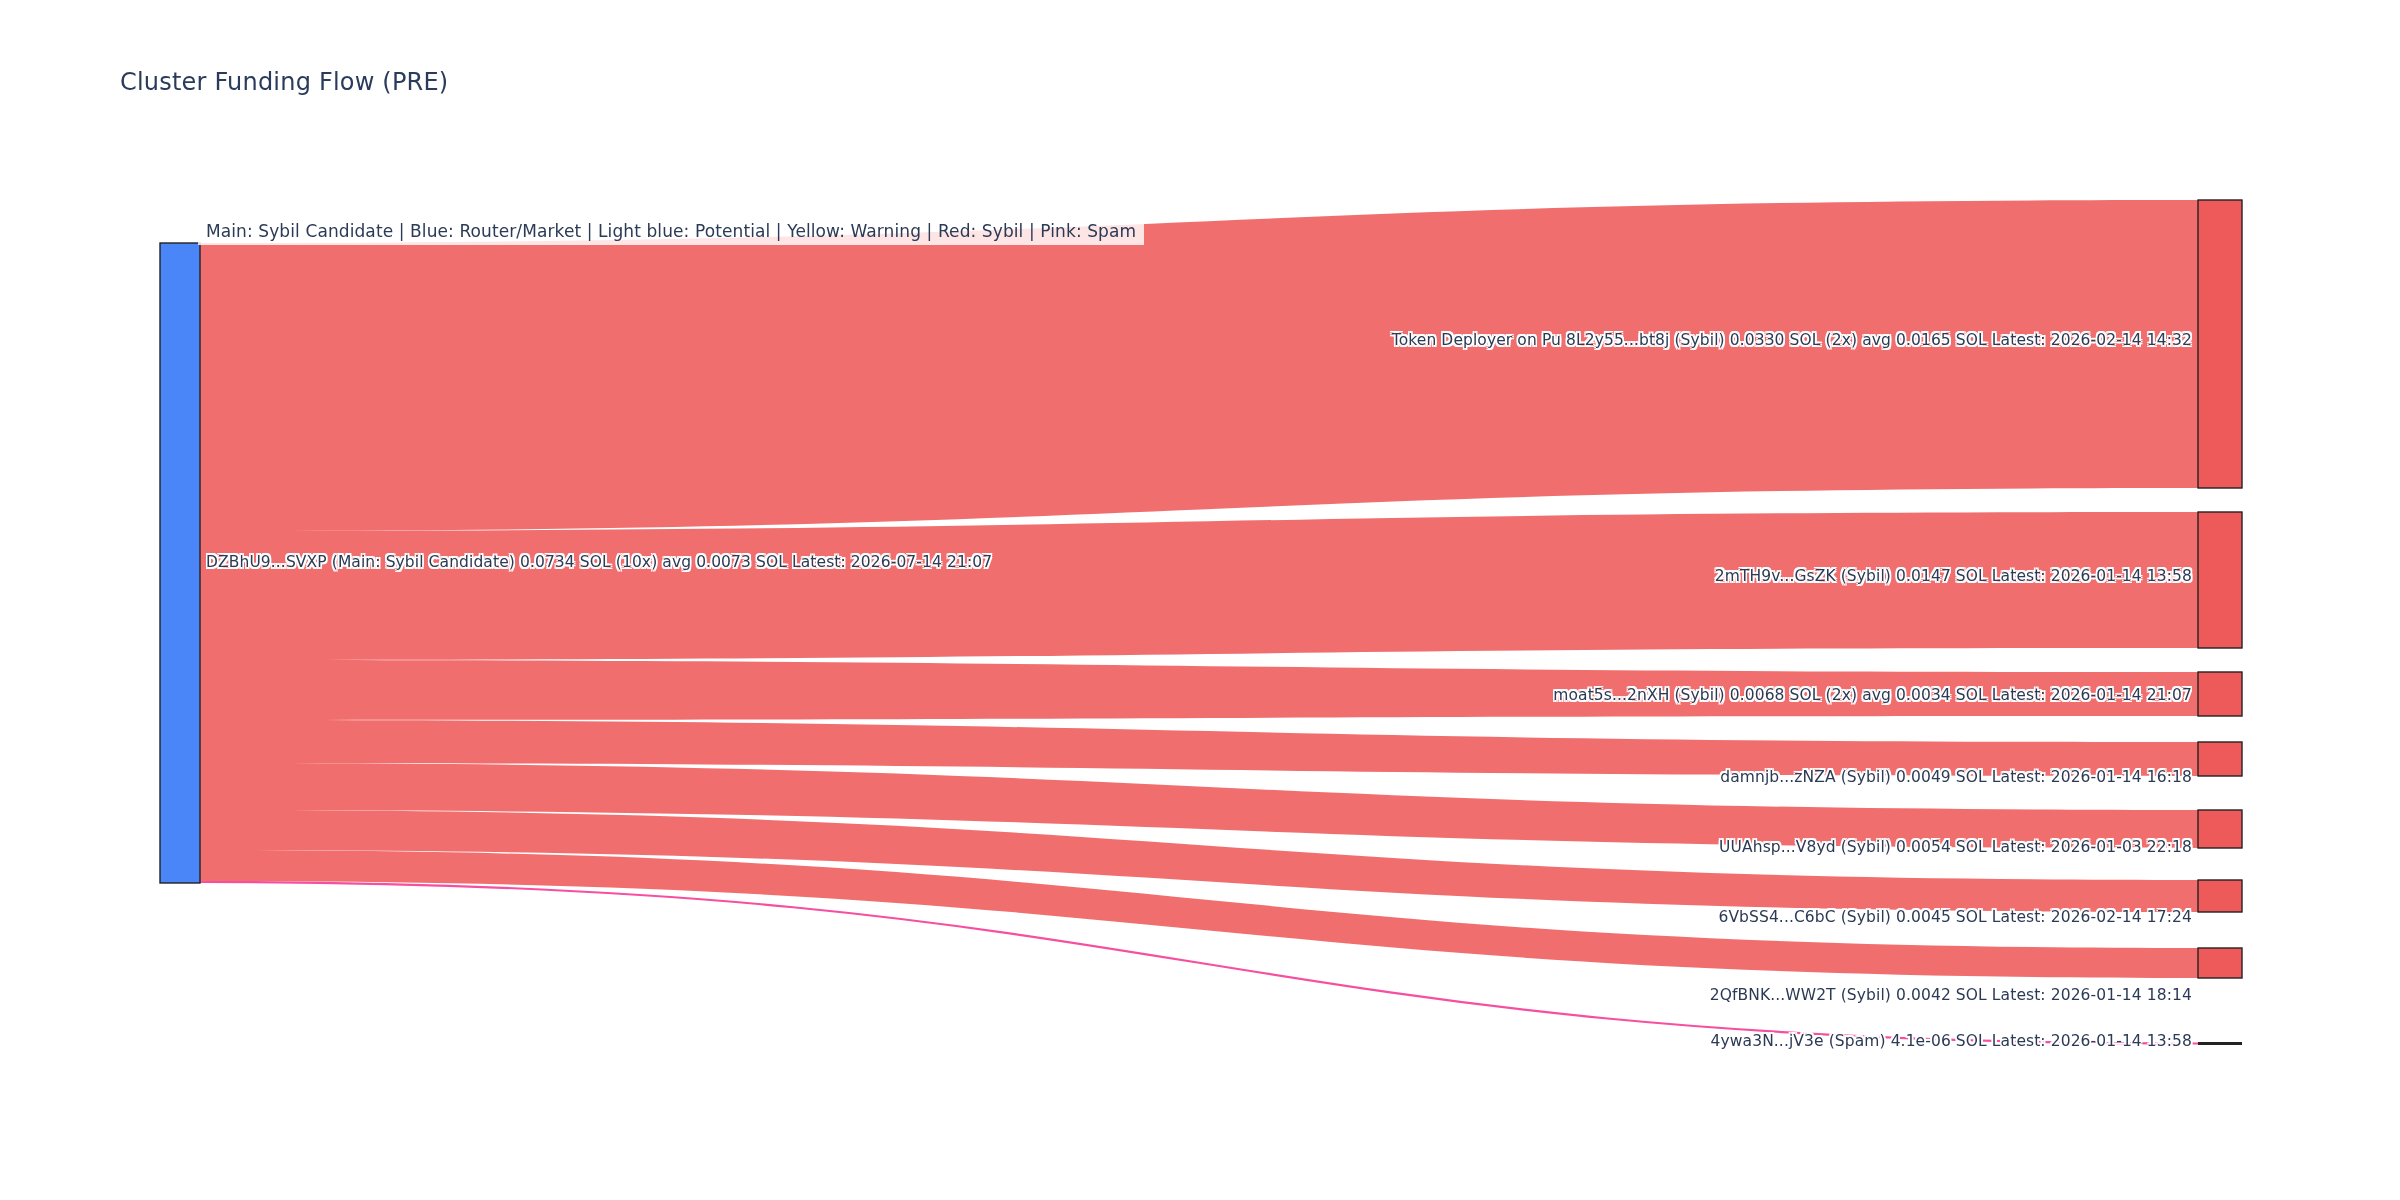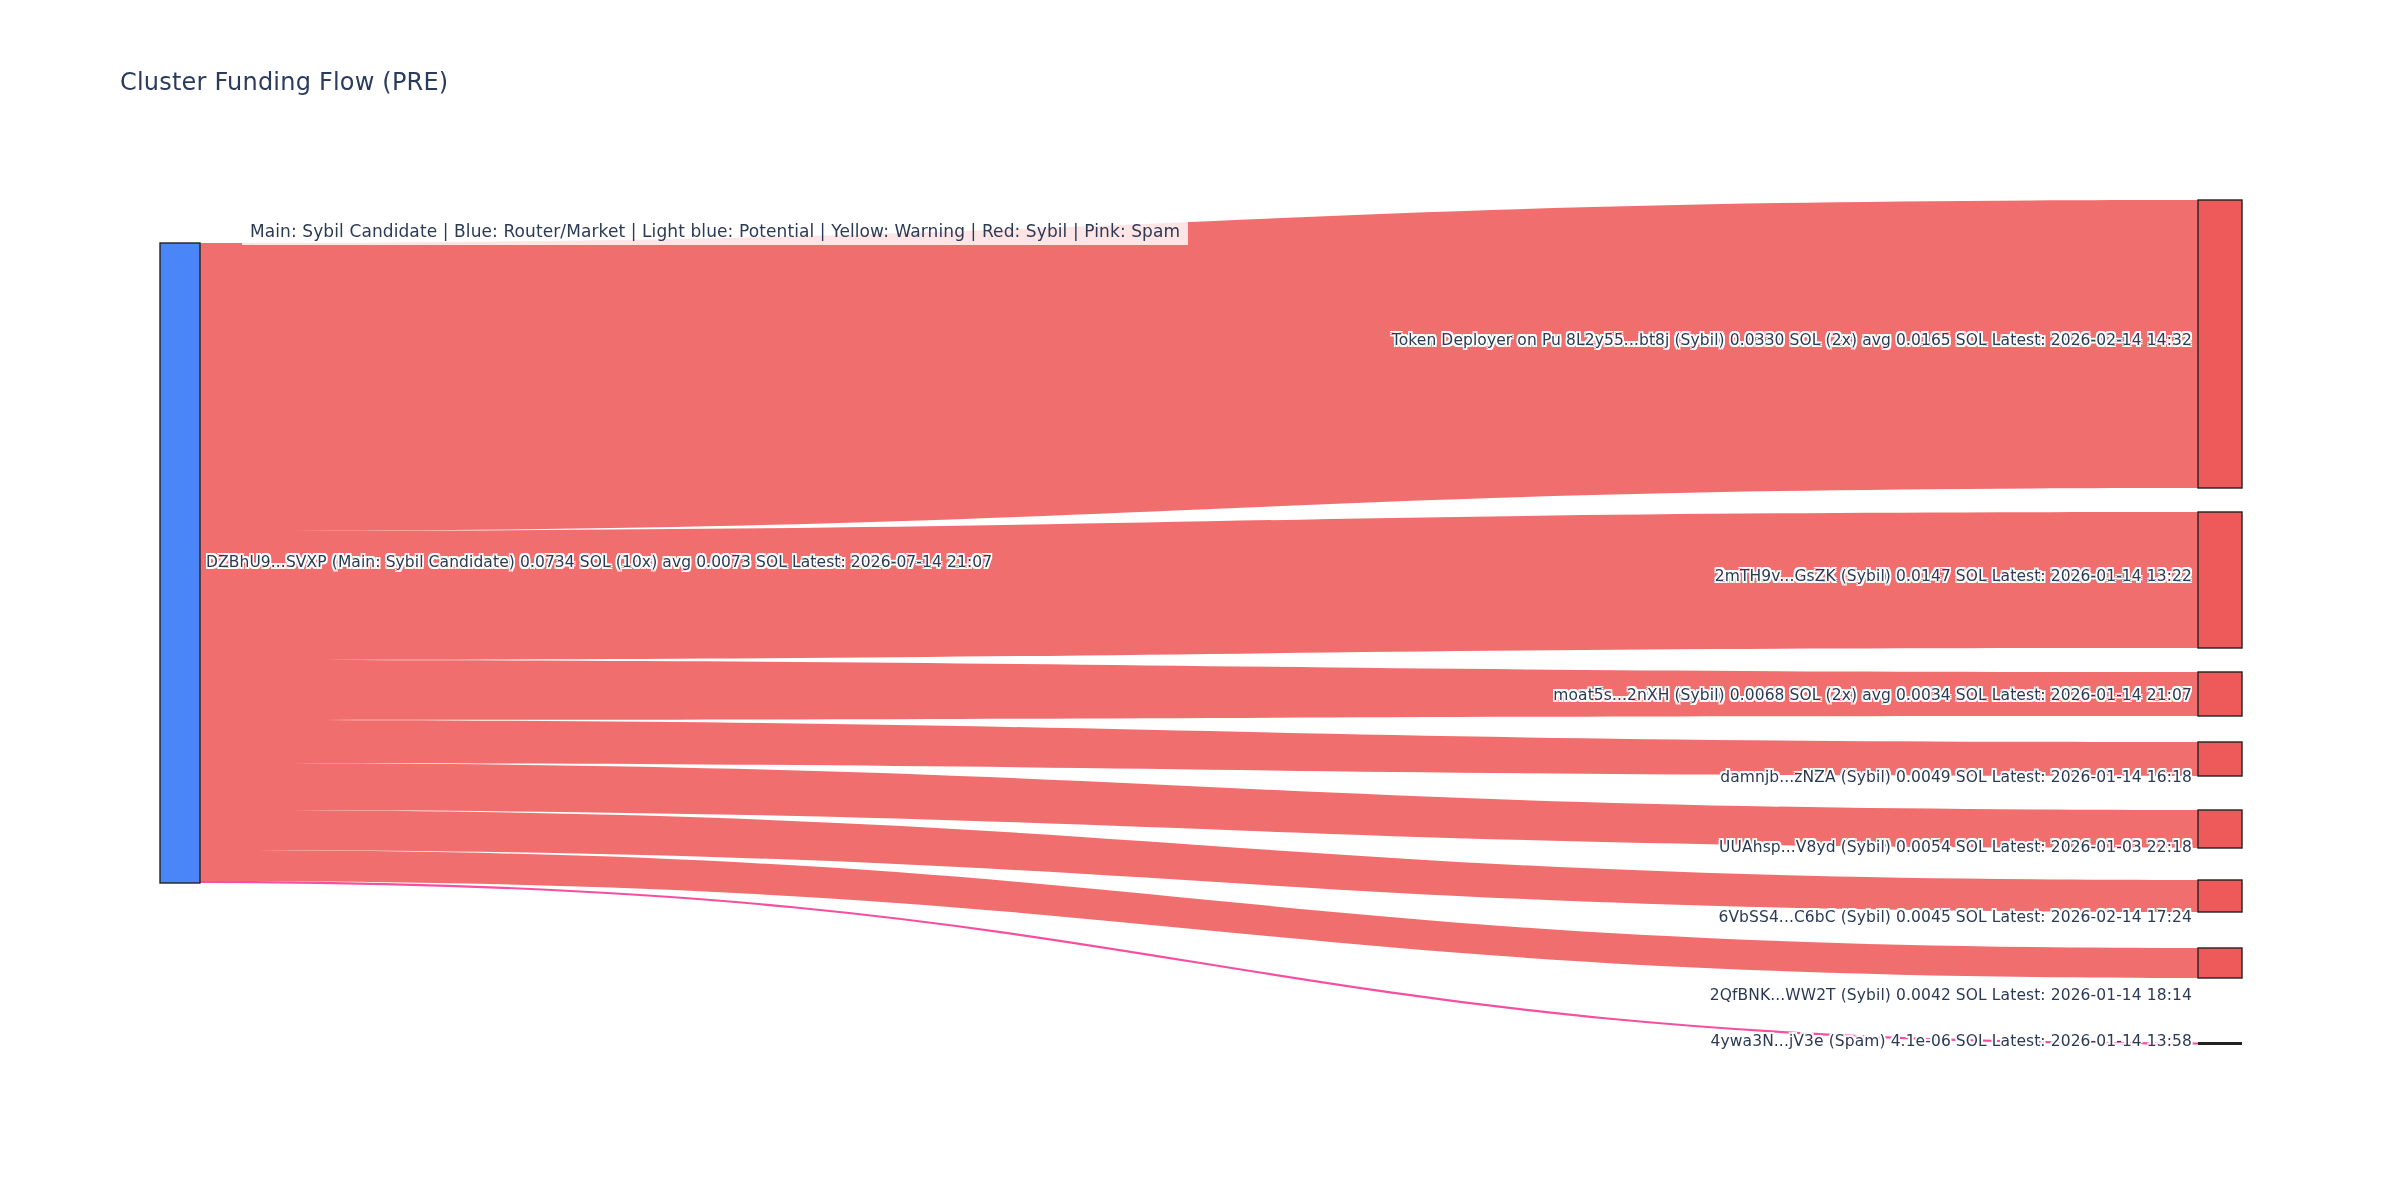--- a/index.html
+++ b/index.html
@@ -38,21 +38,20 @@
   .node-label.right{ transform:translateX(-100%); }
   #legend-box{
     position:absolute;
     left:198px; top:218px;
     padding:3px 8px 4px 8px;
     background:rgba(255,255,255,0.82);
     font-size:17px;
     color:#2b3a55;
     white-space:nowrap;
     letter-spacing:0.1px;
-    margin-left:44px;
   }
 </style>
 </head>
 <body>
 
 <div id="chart-title">Cluster Funding Flow (PRE)</div>
 
 <svg id="sankey-canvas" viewBox="0 0 2400 1200" preserveAspectRatio="none">
   <g id="links-layer">
       <path d="M200,243C1199,243 1199,200 2198,200L2198,488C1199,488 1199,531 200,531Z" fill="#ee5a5a" fill-opacity="0.88" stroke="none"></path>
@@ -75,20 +74,20 @@
       <rect x="2198" y="948" width="44" height="30" fill="#ee5a5a" stroke="#222222" stroke-width="1.4"></rect>
       <line x1="2198" y1="1043.5" x2="2242" y2="1043.5" stroke="#222222" stroke-width="3"></line>
     </g>
 </svg>
 
 <div id="legend-box">Main: Sybil Candidate  |  Blue: Router/Market | Light blue: Potential | Yellow: Warning | Red: Sybil | Pink: Spam</div>
 
 <div id="labels-layer">
     <div class="node-label" style="left: 206px; top: 553px;">DZBhU9...SVXP (Main: Sybil Candidate) 0.0734 SOL (10x) avg 0.0073 SOL Latest: 2026-07-14 21:07</div>
     <div class="node-label right" style="left: 2192px; top: 331px;">Token Deployer on Pu 8L2y55...bt8j (Sybil) 0.0330 SOL (2x) avg 0.0165 SOL Latest: 2026-02-14 14:32</div>
-    <div class="node-label right" style="left: 2192px; top: 567px;">2mTH9v...GsZK (Sybil) 0.0147 SOL Latest: 2026-01-14 13:22</div>
+    <div class="node-label right" style="left: 2192px; top: 567px;">2mTH9v...GsZK (Sybil) 0.0147 SOL Latest: 2026-01-14 13:58</div>
     <div class="node-label right" style="left: 2192px; top: 686px;">moat5s...2nXH (Sybil) 0.0068 SOL (2x) avg 0.0034 SOL Latest: 2026-01-14 21:07</div>
     <div class="node-label right" style="left: 2192px; top: 768px;">damnjb...zNZA (Sybil) 0.0049 SOL Latest: 2026-01-14 16:18</div>
     <div class="node-label right" style="left: 2192px; top: 838px;">UUAhsp...V8yd (Sybil) 0.0054 SOL Latest: 2026-01-03 22:18</div>
     <div class="node-label right" style="left: 2192px; top: 908px;">6VbSS4...C6bC (Sybil) 0.0045 SOL Latest: 2026-02-14 17:24</div>
     <div class="node-label right" style="left: 2192px; top: 978px; margin-top: 8px;">2QfBNK...WW2T (Sybil) 0.0042 SOL Latest: 2026-01-14 18:14</div>
     <div class="node-label right" style="left: 2192px; top: 1032px;">4ywa3N...jV3e (Spam) 4.1e-06 SOL Latest: 2026-01-14 13:58</div>
   </div>
 
 </body></html>

